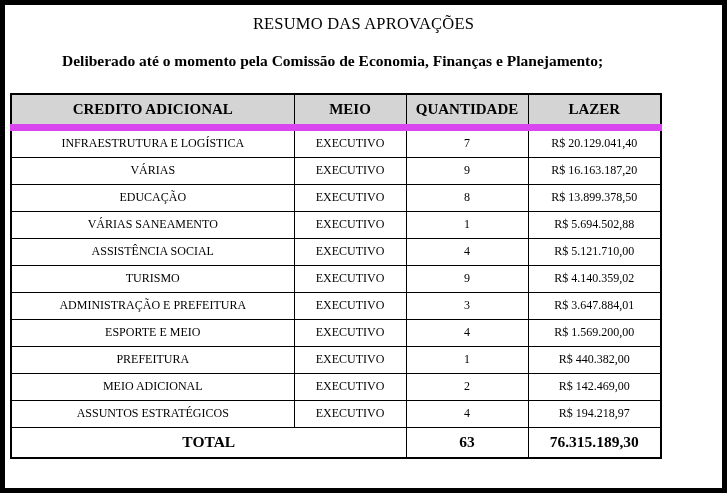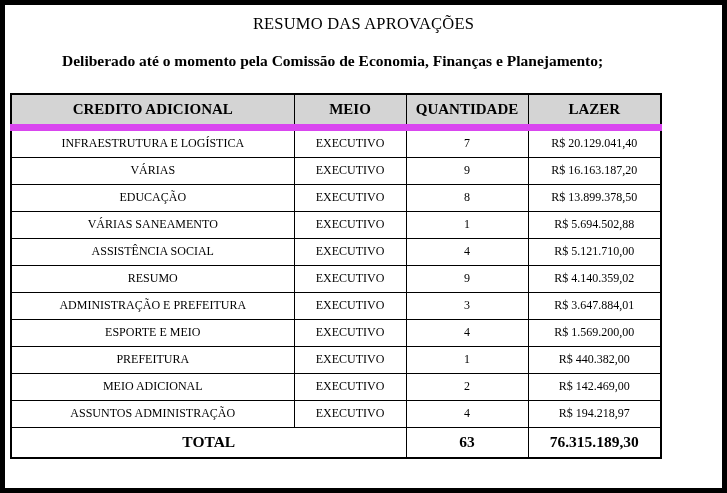--- a/index.html
+++ b/index.html
@@ -119,21 +119,21 @@
           <td>1</td>
           <td>R$ 5.694.502,88</td>
         </tr>
         <tr>
           <td>ASSISTÊNCIA SOCIAL</td>
           <td>EXECUTIVO</td>
           <td>4</td>
           <td>R$ 5.121.710,00</td>
         </tr>
         <tr>
-          <td>RESUMO</td>
+          <td>TURISMO</td>
           <td>EXECUTIVO</td>
           <td>9</td>
           <td>R$ 4.140.359,02</td>
         </tr>
         <tr>
           <td>ADMINISTRAÇÃO E PREFEITURA</td>
           <td>EXECUTIVO</td>
           <td>3</td>
           <td>R$ 3.647.884,01</td>
         </tr>
@@ -149,21 +149,21 @@
           <td>1</td>
           <td>R$ 440.382,00</td>
         </tr>
         <tr>
           <td>MEIO ADICIONAL</td>
           <td>EXECUTIVO</td>
           <td>2</td>
           <td>R$ 142.469,00</td>
         </tr>
         <tr>
-          <td>ASSUNTOS ADMINISTRAÇÃO</td>
+          <td>ASSUNTOS ESTRATÉGICOS</td>
           <td>EXECUTIVO</td>
           <td>4</td>
           <td>R$ 194.218,97</td>
         </tr>
       </tbody>
     <tfoot>
       <tr>
         <td colspan="2">TOTAL</td>
         <td>63</td>
         <td>76.315.189,30</td>

